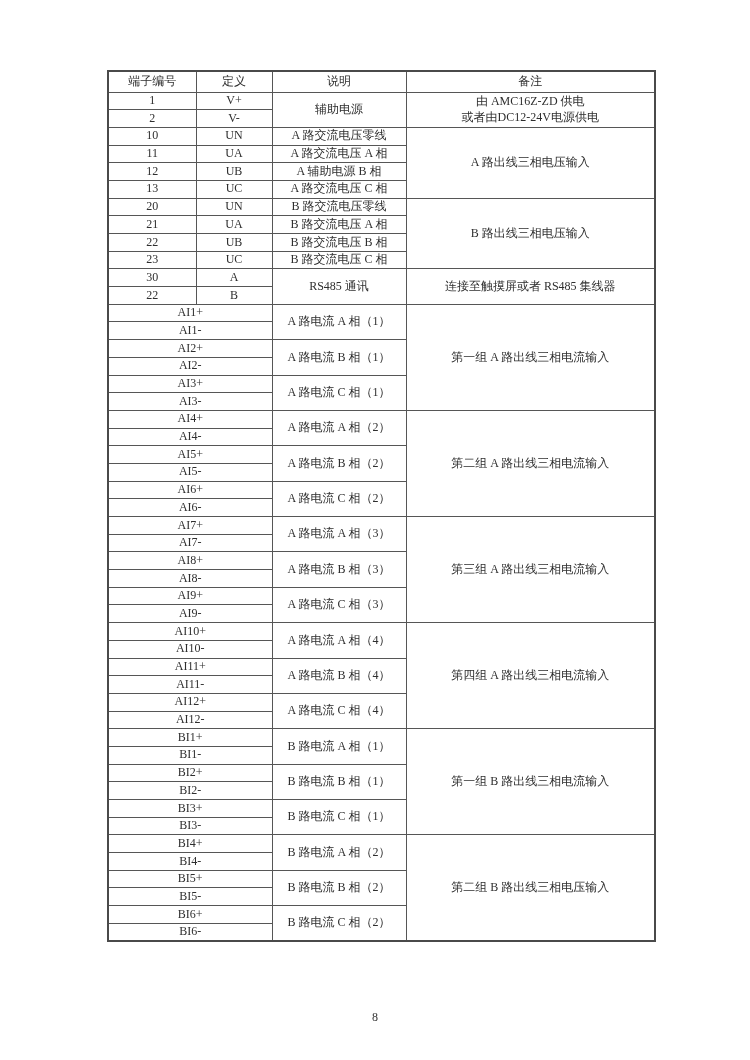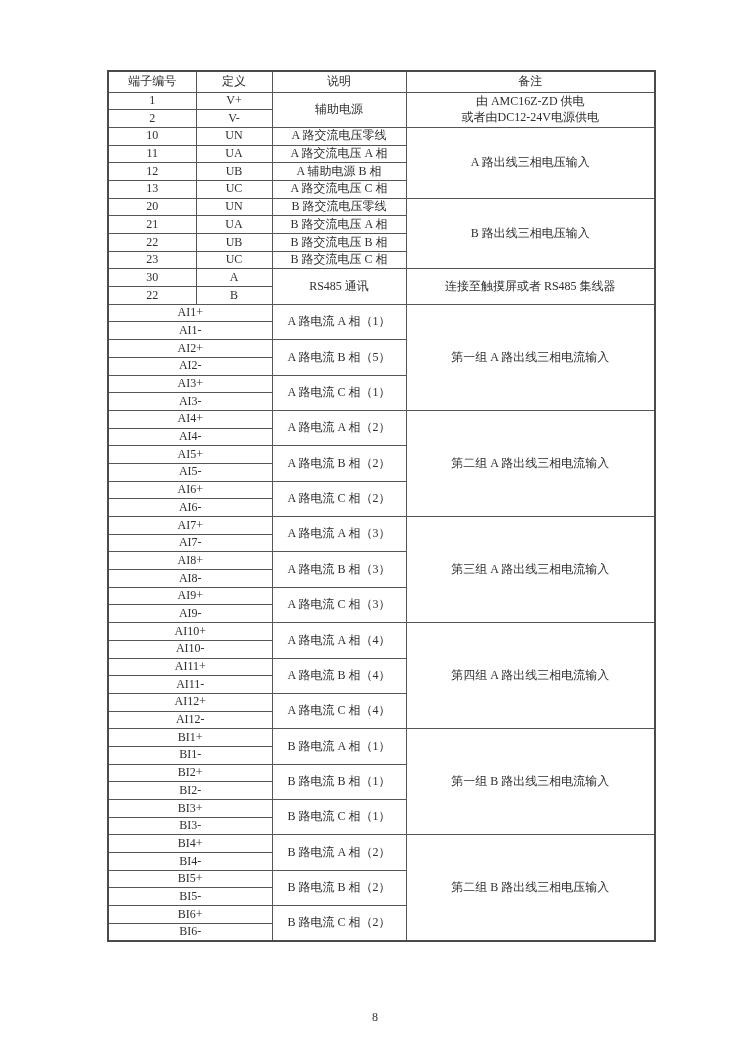--- a/index.html
+++ b/index.html
@@ -141,21 +141,21 @@
         <tr>
           <td colspan="2">AI1+</td>
           <td rowspan="2">A 路电流 A 相（1）</td>
           <td rowspan="6">第一组 A 路出线三相电流输入</td>
         </tr>
         <tr>
           <td colspan="2">AI1-</td>
         </tr>
         <tr>
           <td colspan="2">AI2+</td>
-          <td rowspan="2">A 路电流 B 相（5）</td>
+          <td rowspan="2">A 路电流 B 相（1）</td>
         </tr>
         <tr>
           <td colspan="2">AI2-</td>
         </tr>
         <tr>
           <td colspan="2">AI3+</td>
           <td rowspan="2">A 路电流 C 相（1）</td>
         </tr>
         <tr>
           <td colspan="2">AI3-</td>

